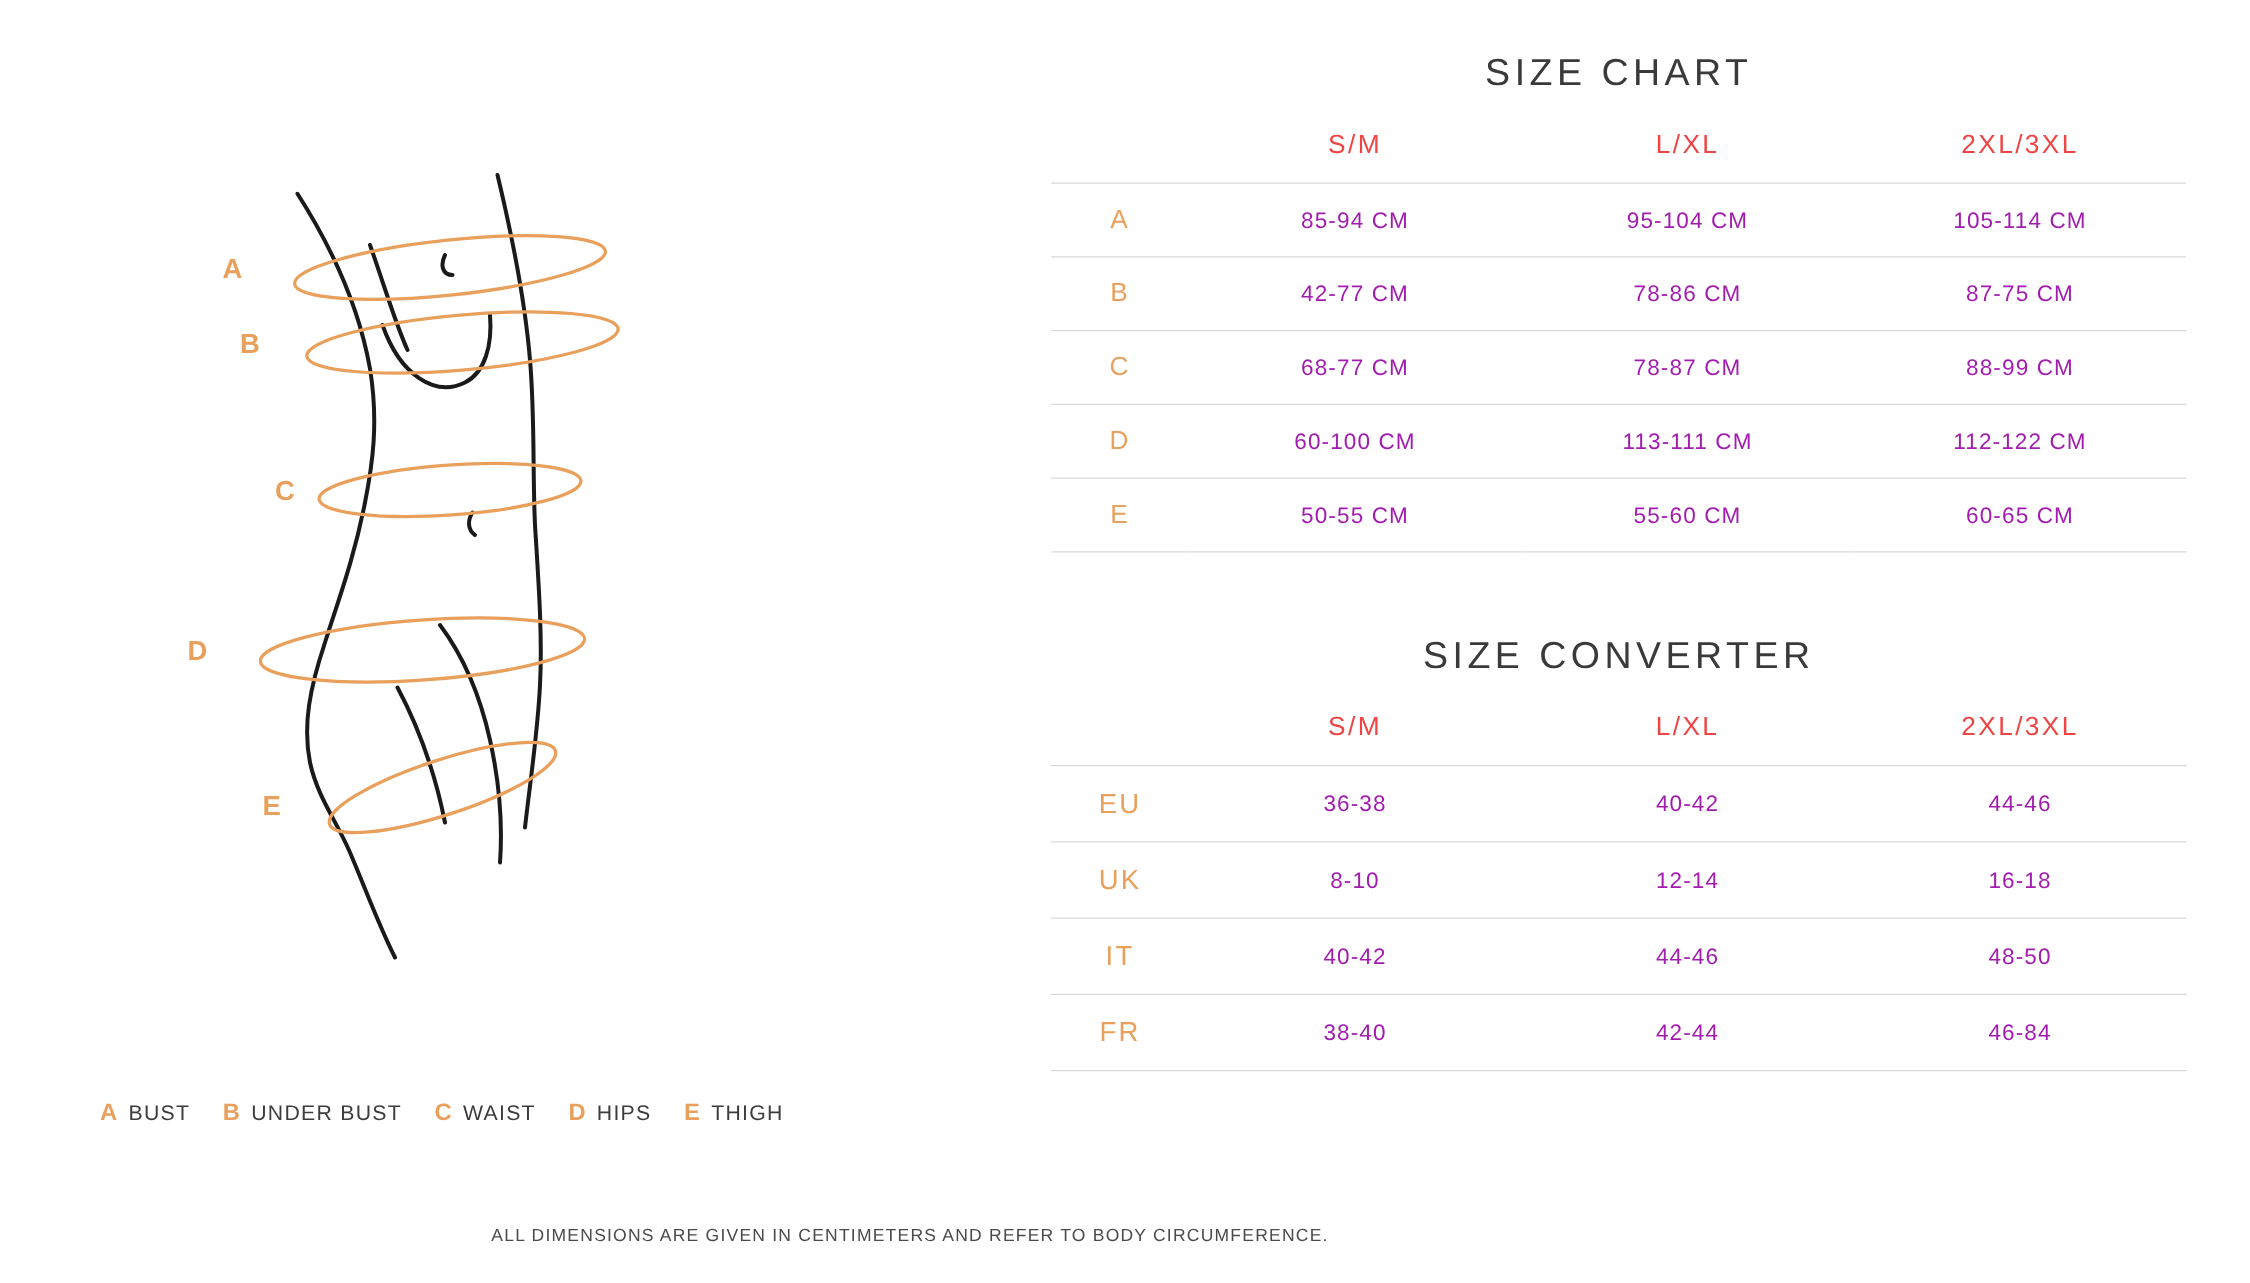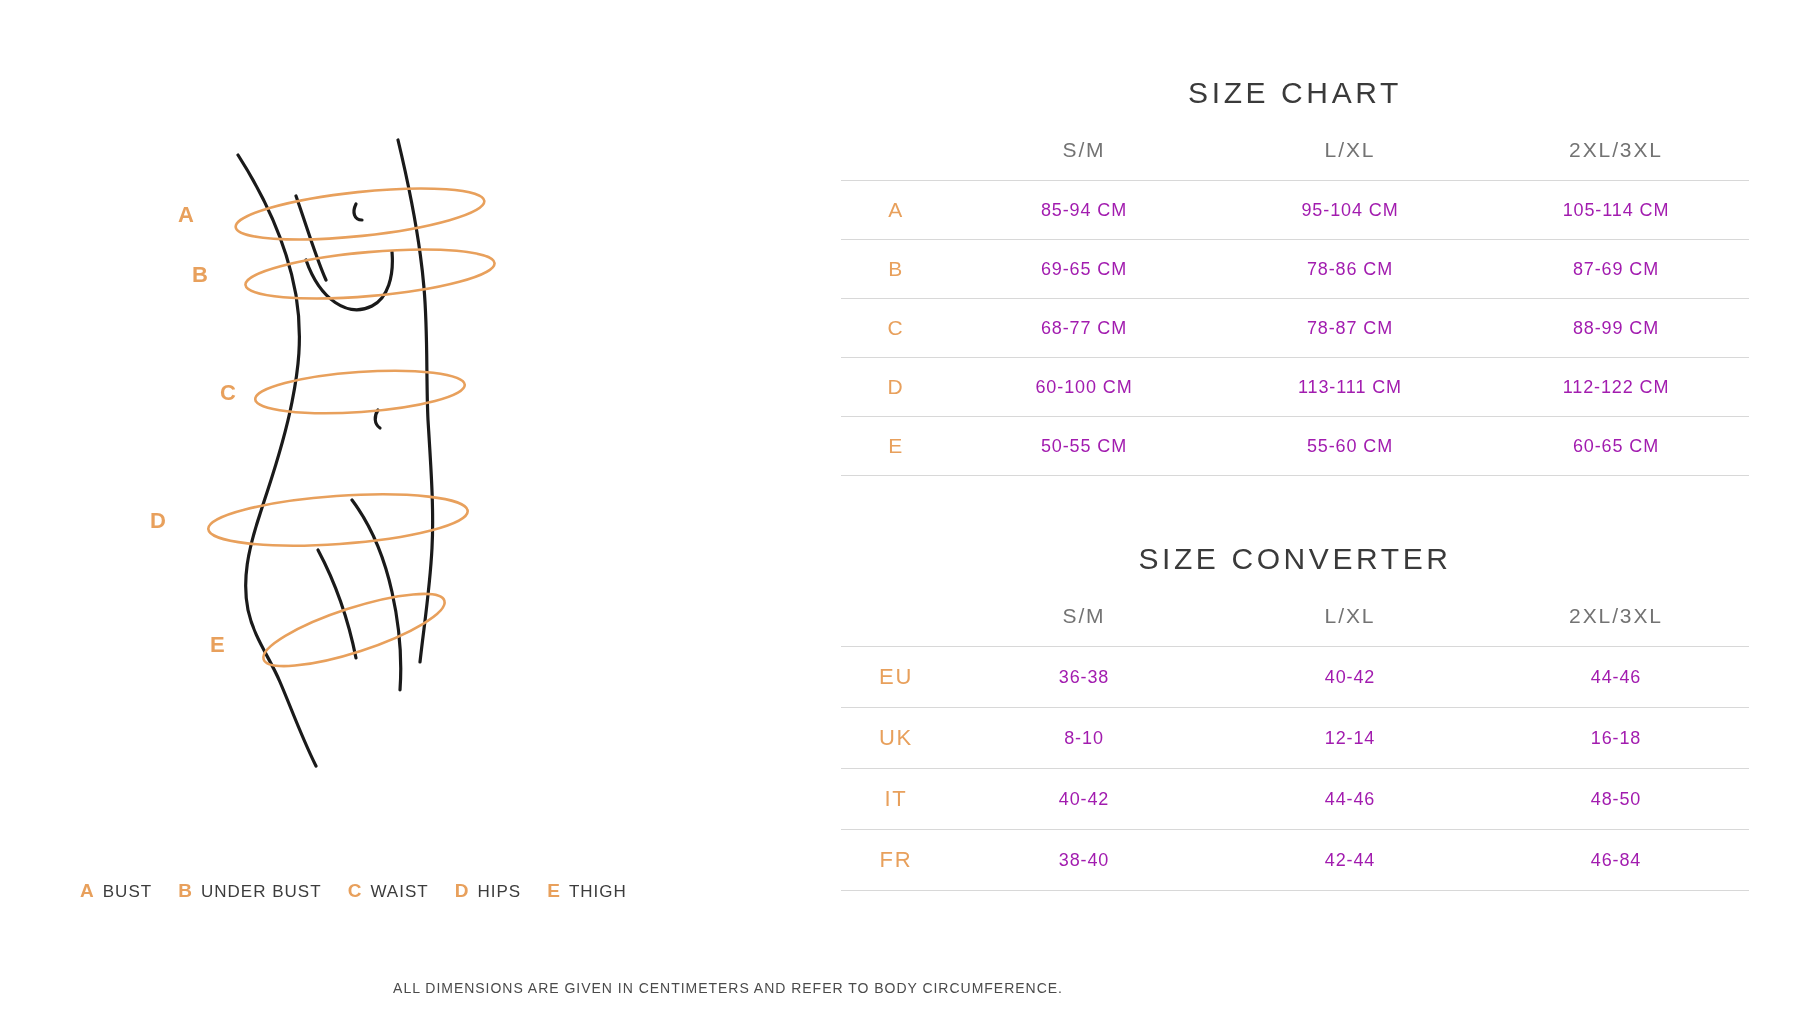--- a/index.html
+++ b/index.html
@@ -68,38 +68,38 @@
     width: 1010px;
     height: 1026px;
   }
   .section-title {
     text-align: center;
     font-size: 30px;
     letter-spacing: 0.12em;
     color: #3a3a3a;
     font-weight: 400;
   }
-  #chart-title { margin-top: 76px; }
+  #chart-title { margin-top: 42px; }
   #converter-title { margin-top: 66px; }
 
   table.sizetable {
     width: 908px;
     margin: 0 auto;
     border-collapse: collapse;
     table-layout: fixed;
   }
   table.sizetable th,
   table.sizetable td {
     text-align: center;
     font-weight: 400;
     font-size: 18px;
     letter-spacing: 0.05em;
   }
   table.sizetable thead th {
-    color: #737373;
+    color: #ef4444;
     font-size: 21px;
     letter-spacing: 0.09em;
     padding: 16px 0 18px 0;
     border: none;
   }
   table.sizetable thead th.rowlabel-head { width: 110px; }
   table.sizetable tbody td {
     padding: 17px 0;
     border-top: 1px solid #d8d8d8;
     color: #a21caf;
@@ -218,23 +218,23 @@
       </thead>
       <tbody>
         <tr>
           <td class="rowlabel">A</td>
           <td>85-94 CM</td>
           <td>95-104 CM</td>
           <td>105-114 CM</td>
         </tr>
         <tr>
           <td class="rowlabel">B</td>
-          <td>69-65 CM</td>
+          <td>42-77 CM</td>
           <td>78-86 CM</td>
-          <td>87-69 CM</td>
+          <td>87-75 CM</td>
         </tr>
         <tr>
           <td class="rowlabel">C</td>
           <td>68-77 CM</td>
           <td>78-87 CM</td>
           <td>88-99 CM</td>
         </tr>
         <tr>
           <td class="rowlabel">D</td>
           <td>60-100 CM</td>

